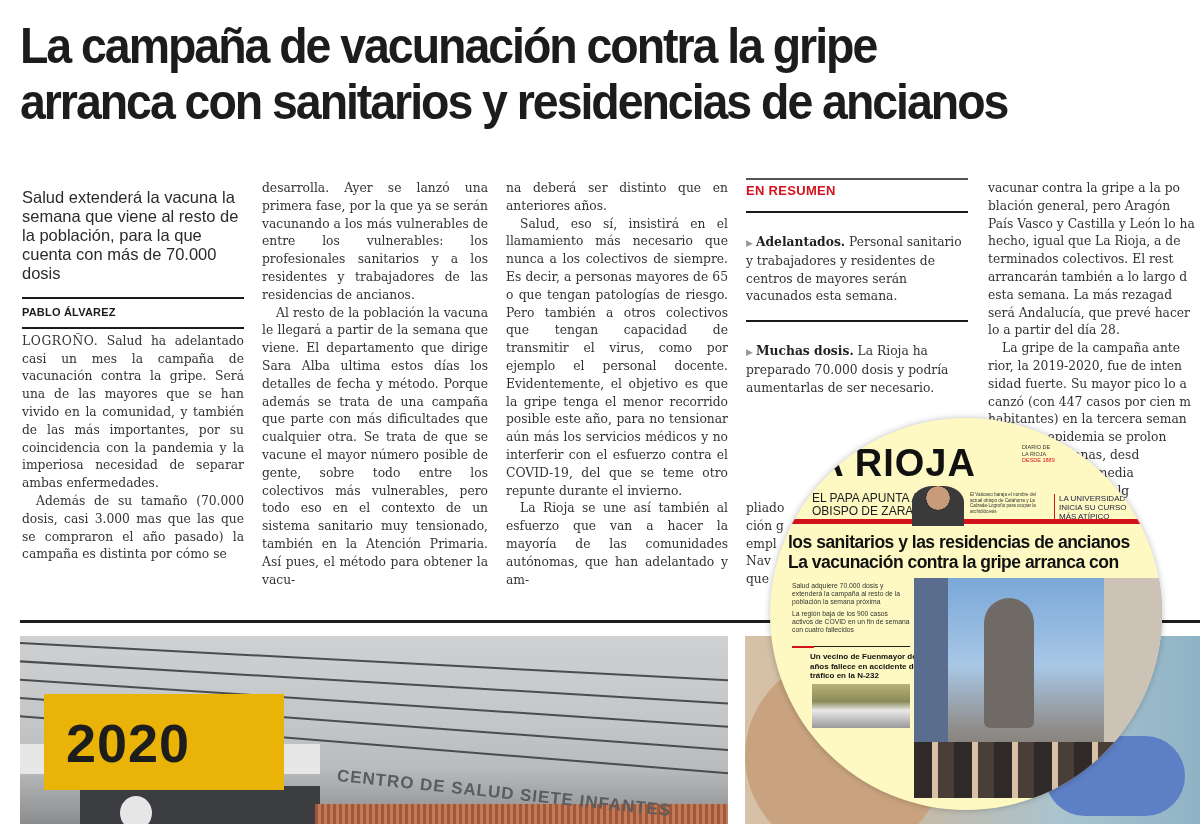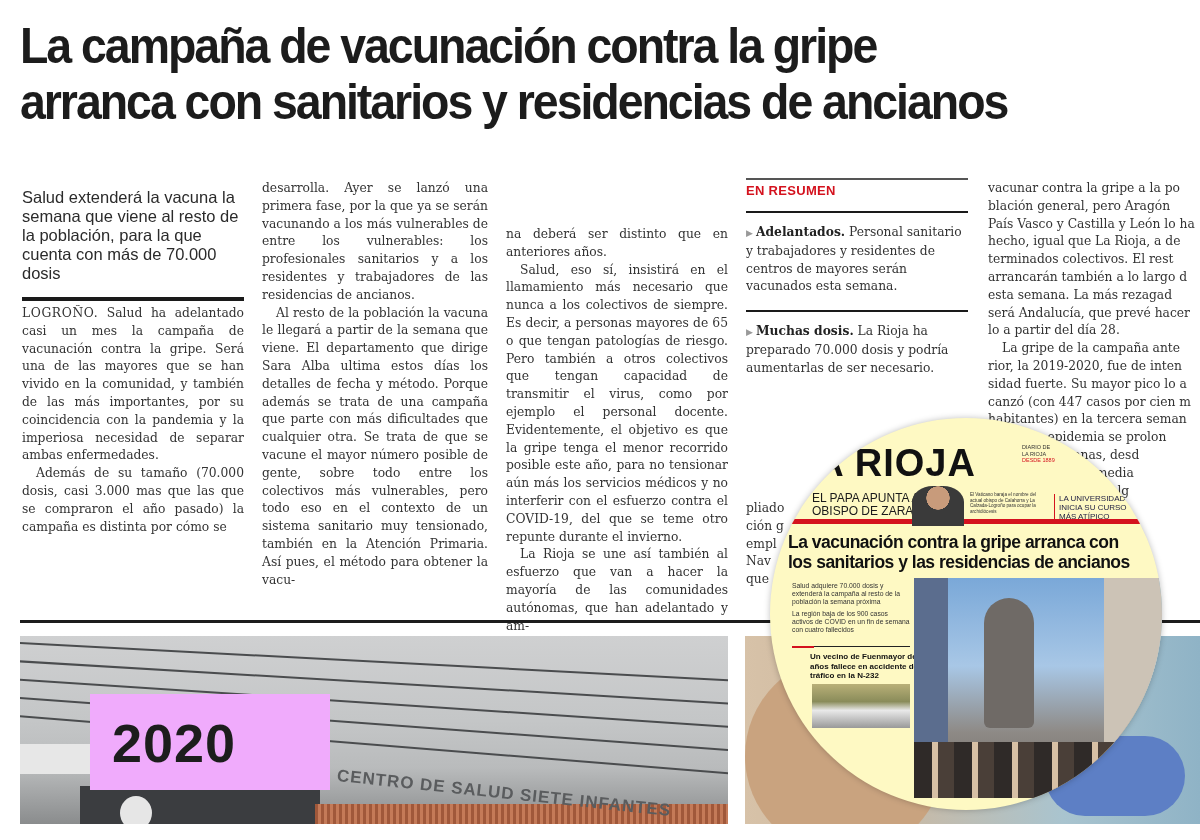--- a/index.html
+++ b/index.html
@@ -13,33 +13,33 @@
     color: #1c1c1c; transform: scaleX(0.93); transform-origin: left top;
     white-space: nowrap;
   }
   .headline div { white-space: nowrap; }
 
   .col { position: absolute; top: 180px; font-size: 12.3px; line-height: 17.8px; color: #333; text-align: justify; }
   .col p { margin: 0; }
   .col p.indent { text-indent: 14px; }
   .col1 { left: 22px; width: 222px; }
   .col2 { left: 262px; width: 226px; }
-  .col3 { left: 506px; width: 222px; margin-top: 46px; }
+  .col3 { left: 506px; width: 222px; }
   .col4 { left: 746px; width: 222px; }
   .col5 { left: 988px; width: 240px; }
 
   .subhead { font-family: "Liberation Sans", sans-serif; font-size: 16.5px; line-height: 19px; color: #2b2b2b; text-align: left; margin-bottom: 14px; margin-top: 8px; }
   .byline-top { border-top: 2px solid #1a1a1a; margin-top: 0; }
   .byline { font-family: "Liberation Sans", sans-serif; font-weight: bold; font-size: 11px; letter-spacing: 0.2px; padding: 5px 0 5px; color: #1a1a1a; }
   .byline-bottom { border-top: 2px solid #1a1a1a; margin-bottom: 4px; }
   .smallcaps { font-variant: small-caps; letter-spacing: 0.6px; }
 
   .resumen-rule { border-top: 2px solid #555; margin-bottom: 3px; }
   .resumen-title { font-family: "Liberation Sans", sans-serif; font-weight: bold; color: #d4121e; font-size: 13px; line-height: 16px; margin-bottom: 12px; letter-spacing: 0.3px; }
-  .resumen-item { border-top: 2px solid #1a1a1a; padding-top: 10px; margin-bottom: 14px; text-align: left; }
+  .resumen-item { border-top: 2px solid #1a1a1a; padding-top: 20px; margin-bottom: 14px; text-align: left; }
   .resumen-item .arrow { color: #999; font-size: 9px; margin-right: 3px; }
   .resumen-item b { color: #222; }
   .col4-tail { position: absolute; left: 746px; top: 500px; width: 60px; font-size: 12.3px; line-height: 17.8px; color: #333; }
 
   .col5-text { text-align: left; white-space: nowrap; }
 
   .section-rule { position: absolute; left: 20px; top: 620px; width: 1180px; border-top: 3px solid #1c1c1c; }
 
   .photo-left {
     position: absolute; left: 20px; top: 636px; width: 708px; height: 188px; overflow: hidden;
@@ -47,21 +47,21 @@
   }
   .photo-left .stripe { position: absolute; left: -40px; width: 820px; height: 2px; background: #4a4c4e; transform-origin: left center; }
   .photo-left .roof { position: absolute; left: 0; top: 108px; width: 300px; height: 30px; background: #e7e7e7; }
   .photo-left .woodwall {
     position: absolute; left: 295px; top: 168px; width: 420px; height: 30px;
     background: repeating-linear-gradient(90deg, #a0583a 0px, #a0583a 3px, #c47a58 3px, #c47a58 6px);
   }
   .photo-left .glass { position: absolute; left: 60px; top: 150px; width: 240px; height: 40px; background: #3b3d40; }
   .photo-left .signtext { position: absolute; left: 318px; top: 130px; font-family: "Liberation Sans", sans-serif; font-weight: bold; font-size: 17px; color: #5a5c5e; letter-spacing: 1px; transform: rotate(6deg); transform-origin: left top; white-space: nowrap; }
   .photo-left .helmet { position: absolute; left: 100px; top: 160px; width: 32px; height: 34px; border-radius: 50%; background: #e6e6e6; }
-  .year-box { position: absolute; left: 44px; top: 694px; width: 240px; height: 96px; background: #f0abfc; margin-left: 46px; }
+  .year-box { position: absolute; left: 44px; top: 694px; width: 240px; height: 96px; background: #eab308; }
   .year-label { position: absolute; left: 22px; top: 18px; font-family: "Liberation Sans", sans-serif; font-weight: bold; font-size: 54px; color: #1d1d1d; letter-spacing: 1px; }
 
   .photo-right {
     position: absolute; left: 745px; top: 636px; width: 455px; height: 188px; overflow: hidden;
     background: linear-gradient(90deg, #d7c2a8 0%, #cdb89f 30%, #a9c4cf 70%, #8fb3c6 100%);
   }
   .photo-right .face { position: absolute; left: 0; top: 20px; width: 200px; height: 200px; border-radius: 50%; background: #c9a37f; }
   .photo-right .glove { position: absolute; left: 300px; top: 100px; width: 140px; height: 80px; border-radius: 40px; background: #5d7fc5; }
 
   
@@ -95,20 +95,21 @@
 <body>
 
 <div class="headline">
   <div>La campaña de vacunación contra la gripe</div>
   <div>arranca con sanitarios y residencias de ancianos</div>
 </div>
 
 <div class="col col1">
   <div class="subhead">Salud extenderá la vacuna la semana que viene al resto de la población, para la que cuenta con más de 70.000 dosis</div>
   <div class="byline-top"></div>
+  <div class="byline">PABLO ÁLVAREZ</div>
   <div class="byline-bottom"></div>
   <p><span class="smallcaps">LOGROÑO.</span><span> Salud ha adelantado casi un mes la campaña de vacunación contra la gripe. Será una de las mayores que se han vivido en la comunidad, y también de las más importantes, por su coincidencia con la pandemia y la imperiosa necesidad de separar ambas enfermedades.</span></p>
   <p class="indent">Además de su tamaño (70.000 dosis, casi 3.000 mas que las que se compraron el año pasado) la campaña es distinta por cómo se</p>
 </div>
 
 <div class="col col2">
   <p>desarrolla. Ayer se lanzó una primera fase, por la que ya se serán vacunando a los más vulnerables de entre los vulnerables: los profesionales sanitarios y a los residentes y trabajadores de las residencias de ancianos.</p>
   <p class="indent">Al resto de la población la vacuna le llegará a partir de la semana que viene. El departamento que dirige Sara Alba ultima estos días los detalles de fecha y método. Porque además se trata de una campaña que parte con más dificultades que cualquier otra. Se trata de que se vacune el mayor número posible de gente, sobre todo entre los colectivos más vulnerables, pero todo eso en el contexto de un sistema sanitario muy tensionado, también en la Atención Primaria. Así pues, el método para obtener la vacu-</p>
 </div>
 
@@ -199,22 +200,22 @@
       </div>
       <div class="teaser-pic"></div>
       <div class="teaser-b">El Vaticano baraja el nombre del actual obispo de Calahorra y La Calzada-Logroño para ocupar la archidiócesis</div>
       <div class="teaser-c">
         <div>LA UNIVERSIDAD</div>
         <div>INICIA SU CURSO</div>
         <div>MÁS ATÍPICO</div>
       </div>
     </div>
     <div class="cover-headline">
+      <div>los sanitarios y las residencias de ancianos</div>
       <div>La vacunación contra la gripe arranca con</div>
-      <div>los sanitarios y las residencias de ancianos</div>
     </div>
     <div class="cover-sub">
       <p>Salud adquiere 70.000 dosis y extenderá la campaña al resto de la población la semana próxima</p>
       <p>La región baja de los 900 casos activos de COVID en un fin de semana con cuatro fallecidos</p>
     </div>
     <div class="cover-brief-rule">
         <span class="red"></span>
       </div>
     <div class="cover-brief">Un vecino de Fuenmayor de 81 años fallece en accidente de tráfico en la N-232</div>
     <div class="cover-car"></div>

